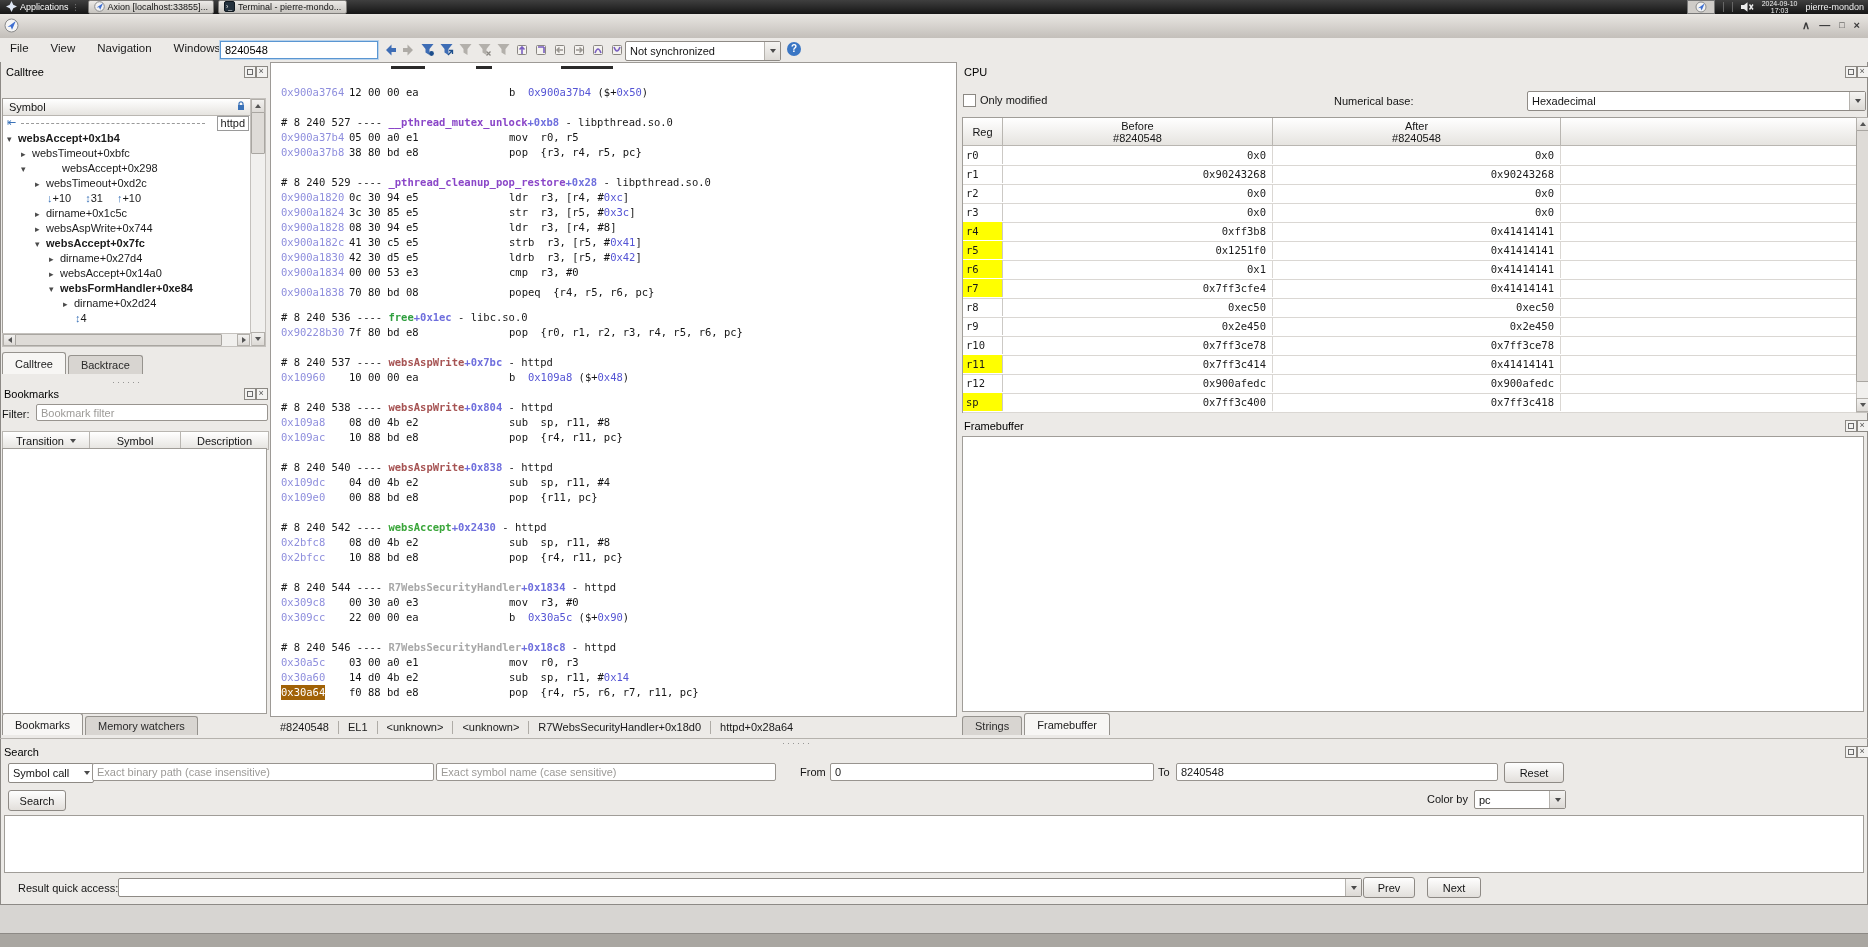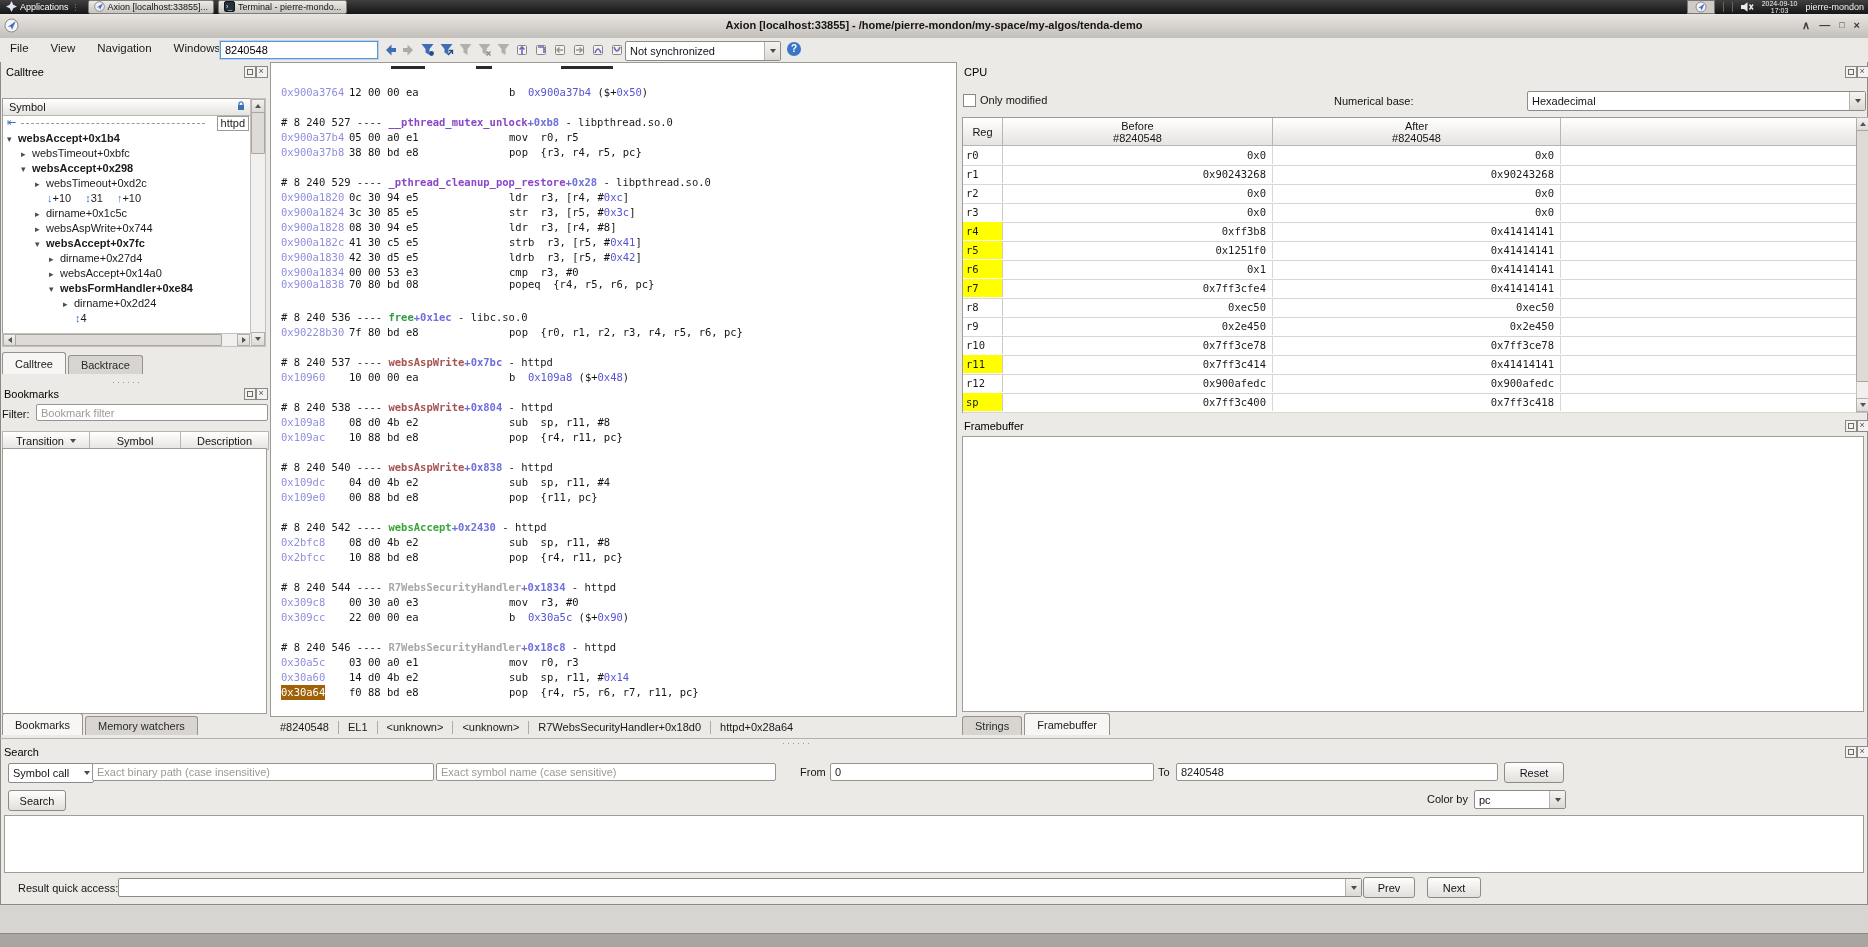--- a/index.html
+++ b/index.html
@@ -161,21 +161,20 @@
       </div>
       <div class="user">pierre-mondon</div>
     </div>
   </div>
 
   <div class="titlebar">
     <span style="position:absolute;left:4px;top:4px;"><svg width="15" height="15">
           <circle cx="7.5" cy="7.5" r="6.5" fill="#f5f5f5" stroke="#8a8a8a"></circle>
           <path d="M3.6 9 L11.8 3 L8 11.8 L6.7 8.4 Z" fill="#3f6fd1"></path>
         </svg></span>
-    <div class="wtitle">Axion [localhost:33855] - /home/pierre-mondon/my-space/my-algos/tenda-demo</div>
     <div class="wctl">
       <span>∧</span>
       <span style="letter-spacing:0;">—</span>
       <span style="font-size:9px;line-height:15px;">□</span>
       <span>×</span>
     </div>
   </div>
 
   <div class="menubar">
     <div class="menus" id="menus">
@@ -289,21 +288,21 @@
           </svg></span>
     </div>
     <div class="ct-binrow">
       <span style="position:absolute;left:4px;top:0;color:#3a72b8;font-size:11px;">⇤</span>
       <span class="ct-dash"></span>
       <span class="ct-binlabel">httpd</span>
     </div>
     <div id="ct-items">
         <div class="ct-row" style="top: 0px; left: 4px;"><span class="ct-arrowg">▾</span><span style="font-weight:bold;">websAccept+0x1b4</span></div>
         <div class="ct-row" style="top: 15px; left: 18px;"><span class="ct-arrowg">▸</span><span>websTimeout+0xbfc</span></div>
-        <div class="ct-row" style="top: 30px; left: 18px;"><span class="ct-arrowg">▾</span><span style="font-weight:bold;">websAccept+0x298</span></div>
+        <div class="ct-row" style="top: 30px; left: 18px;"><span class="ct-arrowg">▾</span><span style="font-weight:normal;margin-left:30px;">websAccept+0x298</span></div>
         <div class="ct-row" style="top: 45px; left: 32px;"><span class="ct-arrowg">▸</span><span>websTimeout+0xd2c</span></div>
         <div class="ct-row ct-counts" style="top: 60px; left: 44px;"><span class="ct-ic">↓</span><span class="num">+10</span><span class="ct-ic">↕</span><span class="num">31</span><span class="ct-ic">↑</span><span class="num">+10</span></div>
         <div class="ct-row" style="top: 75px; left: 32px;"><span class="ct-arrowg">▸</span><span>dirname+0x1c5c</span></div>
         <div class="ct-row" style="top: 90px; left: 32px;"><span class="ct-arrowg">▸</span><span>websAspWrite+0x744</span></div>
         <div class="ct-row" style="top: 105px; left: 32px;"><span class="ct-arrowg">▾</span><span style="font-weight:bold;">websAccept+0x7fc</span></div>
         <div class="ct-row" style="top: 120px; left: 46px;"><span class="ct-arrowg">▸</span><span>dirname+0x27d4</span></div>
         <div class="ct-row" style="top: 135px; left: 46px;"><span class="ct-arrowg">▸</span><span>websAccept+0x14a0</span></div>
         <div class="ct-row" style="top: 150px; left: 46px;"><span class="ct-arrowg">▾</span><span style="font-weight:bold;">websFormHandler+0xe84</span></div>
         <div class="ct-row" style="top: 165px; left: 60px;"><span class="ct-arrowg">▸</span><span>dirname+0x2d24</span></div>
         <div class="ct-row ct-counts" style="top: 180px; left: 72px;"><span class="ct-ic">↕</span><span class="num">4</span></div>
@@ -367,21 +366,21 @@
         <div class="dline" style="top: 30px;"><span class="dh"><span class="num"># 8 240 527 ---- </span><span style="color:#8a46c8;">__pthread_mutex_unlock</span><span class="off">+0xb8</span><span class="lib"> - libpthread.so.0</span></span></div>
         <div class="dline" style="top: 45px;"><span class="daddr addrc">0x900a37b4</span><span class="dbytes">05 00 a0 e1</span><span class="dasm"><span class="">mov  r0, r5</span></span></div>
         <div class="dline" style="top: 60px;"><span class="daddr addrc">0x900a37b8</span><span class="dbytes">38 80 bd e8</span><span class="dasm"><span class="">pop  {r3, r4, r5, pc}</span></span></div>
         <div class="dline" style="top: 90px; padding-left: 37px;"><span class="dh"><span class="num"># 8 240 529 ---- </span><span style="color:#8a46c8;">_pthread_cleanup_pop_restore</span><span class="off">+0x28</span><span class="lib"> - libpthread.so.0</span></span></div>
         <div class="dline" style="top: 105px;"><span class="daddr addrc">0x900a1820</span><span class="dbytes">0c 30 94 e5</span><span class="dasm"><span class="">ldr  r3, [r4, #</span><span class="tok-r">0xc</span><span class="">]</span></span></div>
         <div class="dline" style="top: 120px;"><span class="daddr addrc">0x900a1824</span><span class="dbytes">3c 30 85 e5</span><span class="dasm"><span class="">str  r3, [r5, #</span><span class="tok-r">0x3c</span><span class="">]</span></span></div>
         <div class="dline" style="top: 135px;"><span class="daddr addrc">0x900a1828</span><span class="dbytes">08 30 94 e5</span><span class="dasm"><span class="">ldr  r3, [r4, #8]</span></span></div>
         <div class="dline" style="top: 150px;"><span class="daddr addrc">0x900a182c</span><span class="dbytes">41 30 c5 e5</span><span class="dasm"><span class="">strb  r3, [r5, #</span><span class="tok-r">0x41</span><span class="">]</span></span></div>
         <div class="dline" style="top: 165px;"><span class="daddr addrc">0x900a1830</span><span class="dbytes">42 30 d5 e5</span><span class="dasm"><span class="">ldrb  r3, [r5, #</span><span class="tok-r">0x42</span><span class="">]</span></span></div>
         <div class="dline" style="top: 180px;"><span class="daddr addrc">0x900a1834</span><span class="dbytes">00 00 53 e3</span><span class="dasm"><span class="">cmp  r3, #0</span></span></div>
-        <div class="dline" style="top: 192px; padding-left: 40px;"><span class="daddr addrc">0x900a1838</span><span class="dbytes">70 80 bd 08</span><span class="dasm"><span class="">popeq  {r4, r5, r6, pc}</span></span></div>
+        <div class="dline" style="top: 200px; padding-left: 40px;"><span class="daddr addrc">0x900a1838</span><span class="dbytes">70 80 bd 08</span><span class="dasm"><span class="">popeq  {r4, r5, r6, pc}</span></span></div>
         <div class="dline" style="top: 225px;"><span class="dh"><span class="num"># 8 240 536 ---- </span><span style="color:#2f9e3f;">free</span><span class="off">+0x1ec</span><span class="lib"> - libc.so.0</span></span></div>
         <div class="dline" style="top: 240px;"><span class="daddr addrc">0x90228b30</span><span class="dbytes">7f 80 bd e8</span><span class="dasm"><span class="">pop  {r0, r1, r2, r3, r4, r5, r6, pc}</span></span></div>
         <div class="dline" style="top: 270px;"><span class="dh"><span class="num"># 8 240 537 ---- </span><span style="color:#a65353;">websAspWrite</span><span class="off">+0x7bc</span><span class="lib"> - httpd</span></span></div>
         <div class="dline" style="top: 285px;"><span class="daddr addrc">0x10960</span><span class="dbytes">10 00 00 ea</span><span class="dasm"><span class="">b  </span><span class="tok-r">0x109a8</span><span class=""> ($+</span><span class="tok-r">0x48</span><span class="">)</span></span></div>
         <div class="dline" style="top: 315px;"><span class="dh"><span class="num"># 8 240 538 ---- </span><span style="color:#a65353;">websAspWrite</span><span class="off">+0x804</span><span class="lib"> - httpd</span></span></div>
         <div class="dline" style="top: 330px;"><span class="daddr addrc">0x109a8</span><span class="dbytes">08 d0 4b e2</span><span class="dasm"><span class="">sub  sp, r11, #8</span></span></div>
         <div class="dline" style="top: 345px;"><span class="daddr addrc">0x109ac</span><span class="dbytes">10 88 bd e8</span><span class="dasm"><span class="">pop  {r4, r11, pc}</span></span></div>
         <div class="dline" style="top: 375px;"><span class="dh"><span class="num"># 8 240 540 ---- </span><span style="color:#a65353;">websAspWrite</span><span class="off">+0x838</span><span class="lib"> - httpd</span></span></div>
         <div class="dline" style="top: 390px;"><span class="daddr addrc">0x109dc</span><span class="dbytes">04 d0 4b e2</span><span class="dasm"><span class="">sub  sp, r11, #4</span></span></div>
         <div class="dline" style="top: 405px;"><span class="daddr addrc">0x109e0</span><span class="dbytes">00 88 bd e8</span><span class="dasm"><span class="">pop  {r11, pc}</span></span></div>

